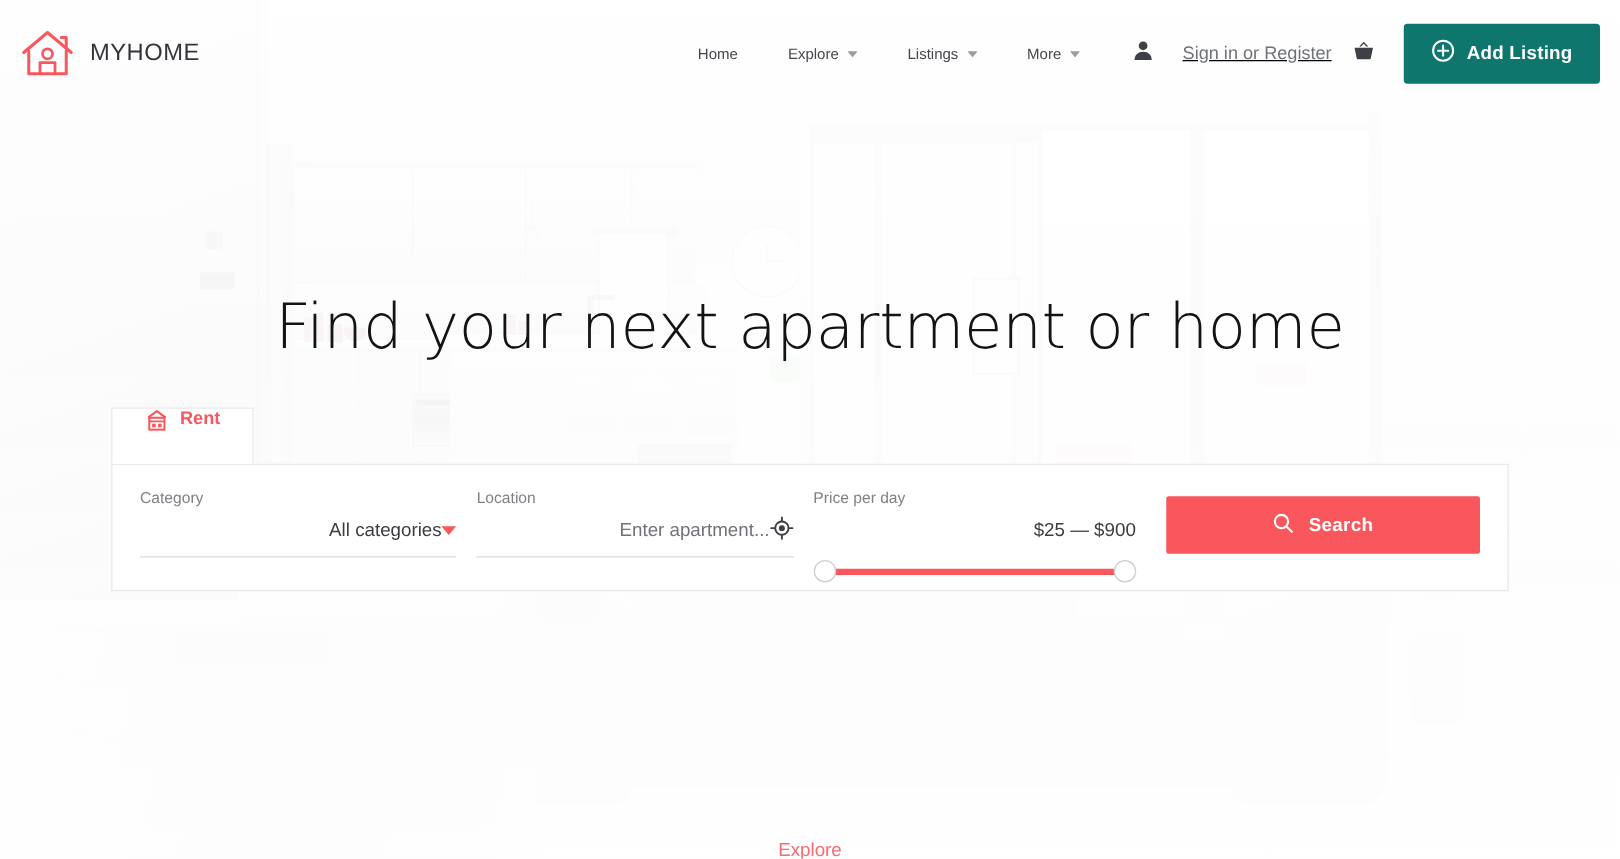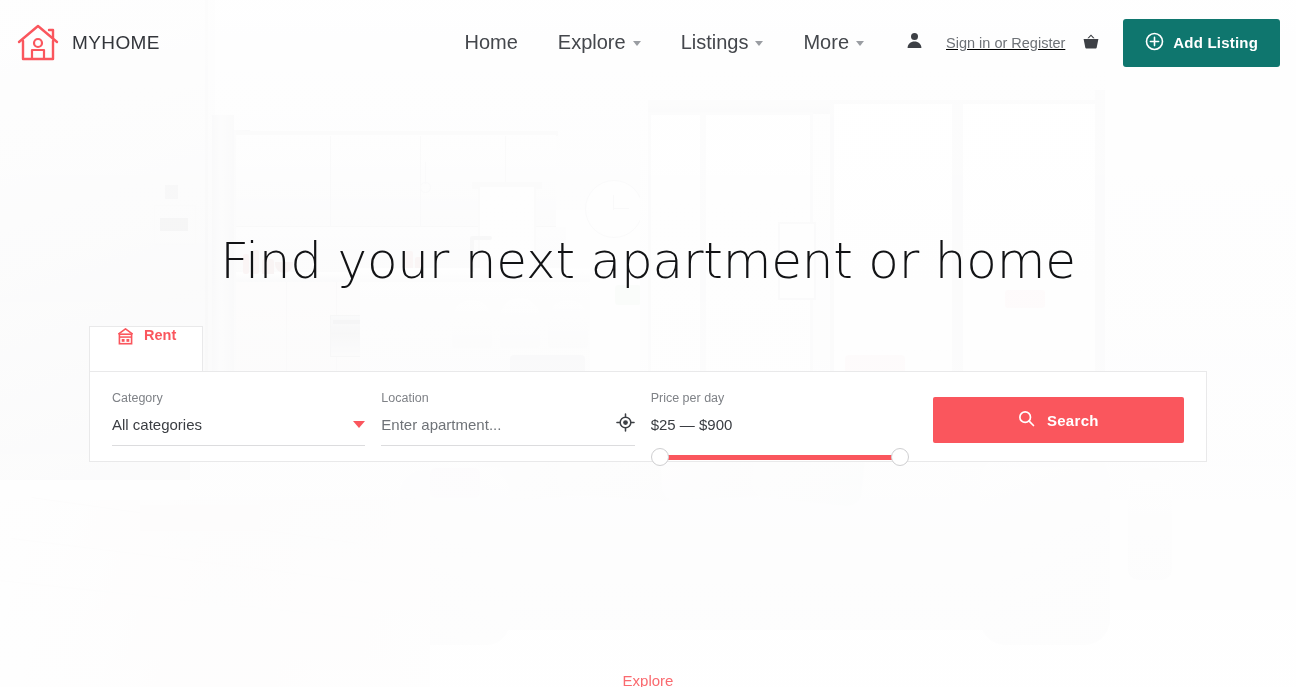--- a/index.html
+++ b/index.html
@@ -310,21 +310,21 @@
     margin-left: auto;
     display: flex;
     align-items: center;
   }
 
   .nav-item {
     display: flex;
     align-items: center;
     gap: 7px;
     padding: 0 20px;
-    font-size: 20px;
+    font-size: 12px;
     color: #44474c;
     cursor: pointer;
     white-space: nowrap;
   }
   .nav-caret {
     width: 0; height: 0;
     border-left: 4.5px solid transparent;
     border-right: 4.5px solid transparent;
     border-top: 5px solid #9a9da2;
     display: inline-block;
@@ -413,21 +413,21 @@
     color: #fa565d;
     border: 1px solid #e9e9ea;
     border-bottom: none;
   }
   .tab.inactive {
     color: #3d4045;
   }
 
   .search-card {
     width: 1118px;
-    height: 91px;
+    height: 102px;
     background: #ffffff;
     border: 1px solid #e9e9ea;
     display: flex;
     align-items: flex-start;
     padding: 20px 22px 0 22px;
     box-sizing: border-box;
   }
 
   .field {
     position: relative;
@@ -439,21 +439,21 @@
 
   .field-label {
     font-size: 12.5px;
     color: #7f8287;
     margin-bottom: 9px;
     line-height: 1;
   }
   .field-row {
     display: flex;
     align-items: center;
-    justify-content: space-between;
+    justify-content: flex-end;
     height: 22px;
   }
   .field-value {
     font-size: 15px;
     color: #3a3d42;
     line-height: 1;
   }
   .field-value.placeholder { color: #6f7378; }
   .field-underline {
     margin-top: 9px;

